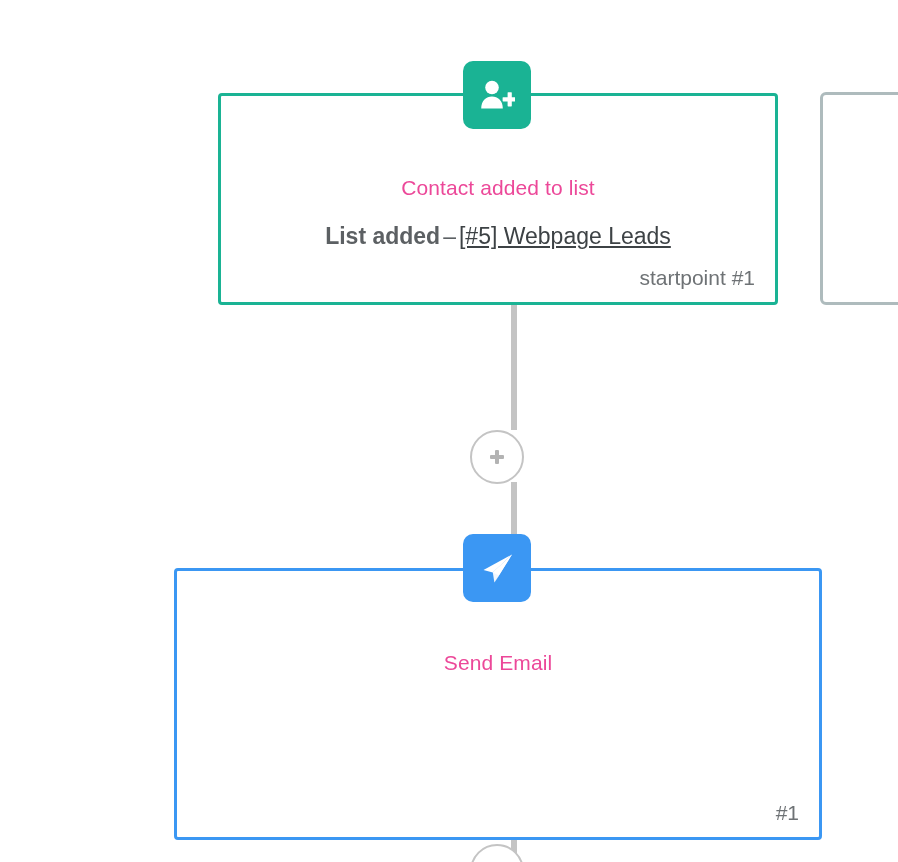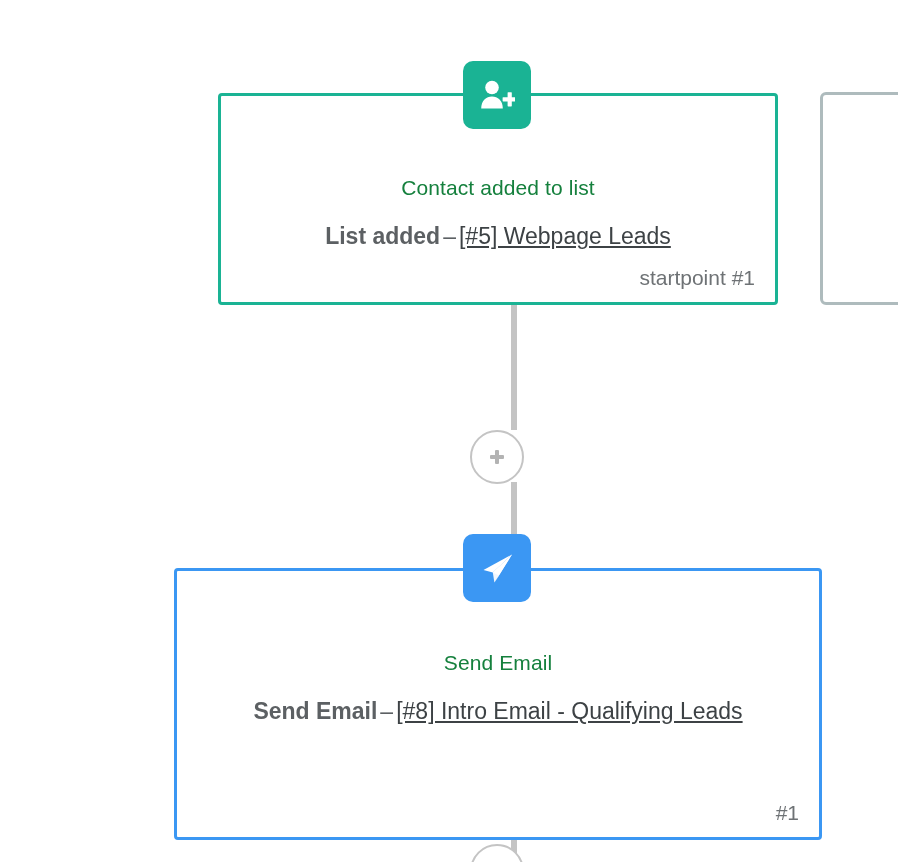--- a/index.html
+++ b/index.html
@@ -113,21 +113,21 @@
     box-sizing: border-box;
   }
 
   .card-subtitle {
     position: absolute;
     left: 0;
     right: 0;
     top: 80px;
     text-align: center;
     font-size: 21px;
-    color: #15803d;
+    color: #ec4899;
     font-weight: 400;
     letter-spacing: 0.1px;
   }
 
   .card-main {
     position: absolute;
     left: 0;
     right: 0;
     top: 127px;
     text-align: center;
@@ -209,23 +209,20 @@
     </svg>
   </div>
 
   <div class="plus-node plus-1">
     <span class="plus-glyph"></span>
   </div>
 
   <div class="card card-blue">
     <div class="card-inner">
       <div class="card-subtitle">Send Email</div>
-      <div class="card-main">
-        <span class="label">Send Email</span><span class="dash">–</span><span class="value">[#8] Intro Email - Qualifying Leads</span>
-      </div>
       <div class="card-index">#1</div>
     </div>
   </div>
 
   <div class="badge badge-blue">
     <svg width="36" height="34" viewBox="0 0 36 34" aria-hidden="true">
       <path d="M33 3.5 L4.5 19.0 L13.8 21.6 Z" fill="#ffffff"></path>
       <path d="M33 3.5 L13.8 21.6 L15.4 31.5 L20.0 24.4 Z" fill="#f2f7fd"></path>
       <path d="M33 3.5 L15.4 31.5 L20.0 24.4 L13.8 21.6 Z" fill="#ffffff"></path>
     </svg>

